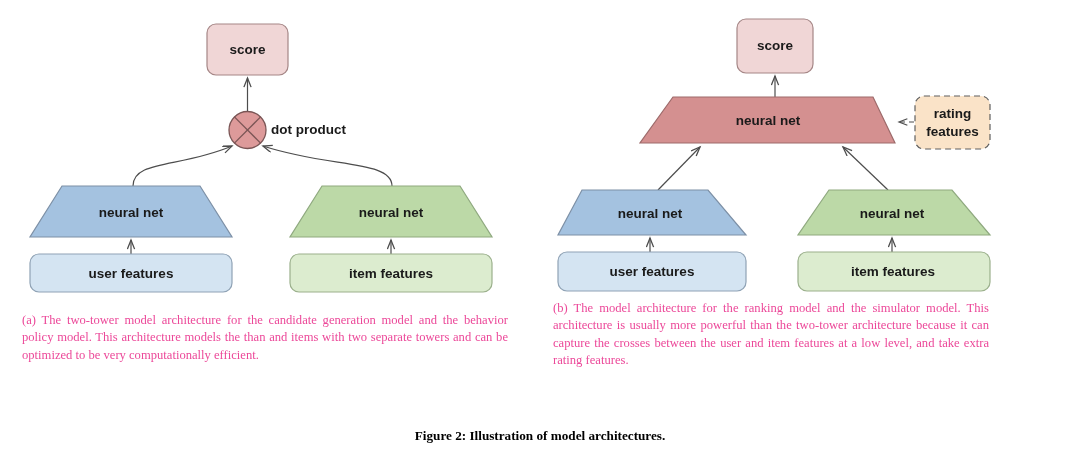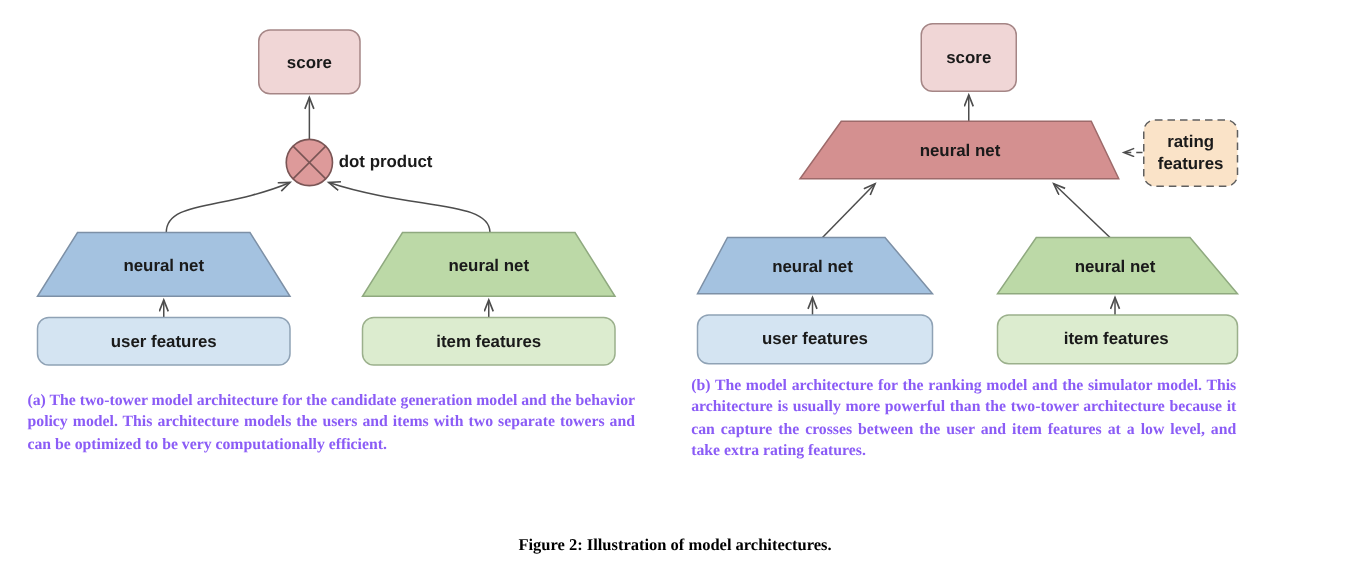--- a/index.html
+++ b/index.html
@@ -36,24 +36,24 @@
     font-family: "Liberation Sans", sans-serif;
     font-size: 13.5px;
     fill: #1a1a1a;
     text-anchor: start;
     dominant-baseline: middle;
   }
 
   .caption {
     position: absolute;
     font-family: "Liberation Serif", serif;
-    font-weight: bold;
+    font-weight: normal;
     font-size: 12.6px;
     line-height: 17.4px;
-    color: #8b5cf6;
+    color: #ec4899;
     text-align: justify;
     text-justify: inter-word;
   }
   #caption-a { left: 22px; top: 312px; width: 486px; }
   #caption-b { left: 553px; top: 300px; width: 436px; }
 
   #figure-caption {
     position: absolute;
     left: 0;
     top: 428px;
@@ -174,19 +174,19 @@
 
       <line x1="352" y1="252" x2="352" y2="238" stroke="#4d4d4d" stroke-width="1.2" marker-end="url(#arrBopen)"></line>
 
       <g>
         <rect x="258" y="252" width="192" height="39" rx="9" ry="9" fill="#dceccf" stroke="#9bb08c" stroke-width="1.2"></rect>
         <text class="node-label" x="353" y="272">item features</text>
       </g>
     </svg>
   </div>
 
-  <div class="caption" id="caption-a">(a) The two-tower model architecture for the candidate generation model and the behavior policy model. This architecture models the users and items with two separate towers and can be optimized to be very computationally efficient.</div>
+  <div class="caption" id="caption-a">(a) The two-tower model architecture for the candidate generation model and the behavior policy model. This architecture models the than and items with two separate towers and can be optimized to be very computationally efficient.</div>
 
   <div class="caption" id="caption-b">(b) The model architecture for the ranking model and the simulator model. This architecture is usually more powerful than the two-tower architecture because it can capture the crosses between the user and item features at a low level, and take extra rating features.</div>
 
   <div id="figure-caption">Figure 2: Illustration of model architectures.</div>
 
 </div>
 
 </body></html>

